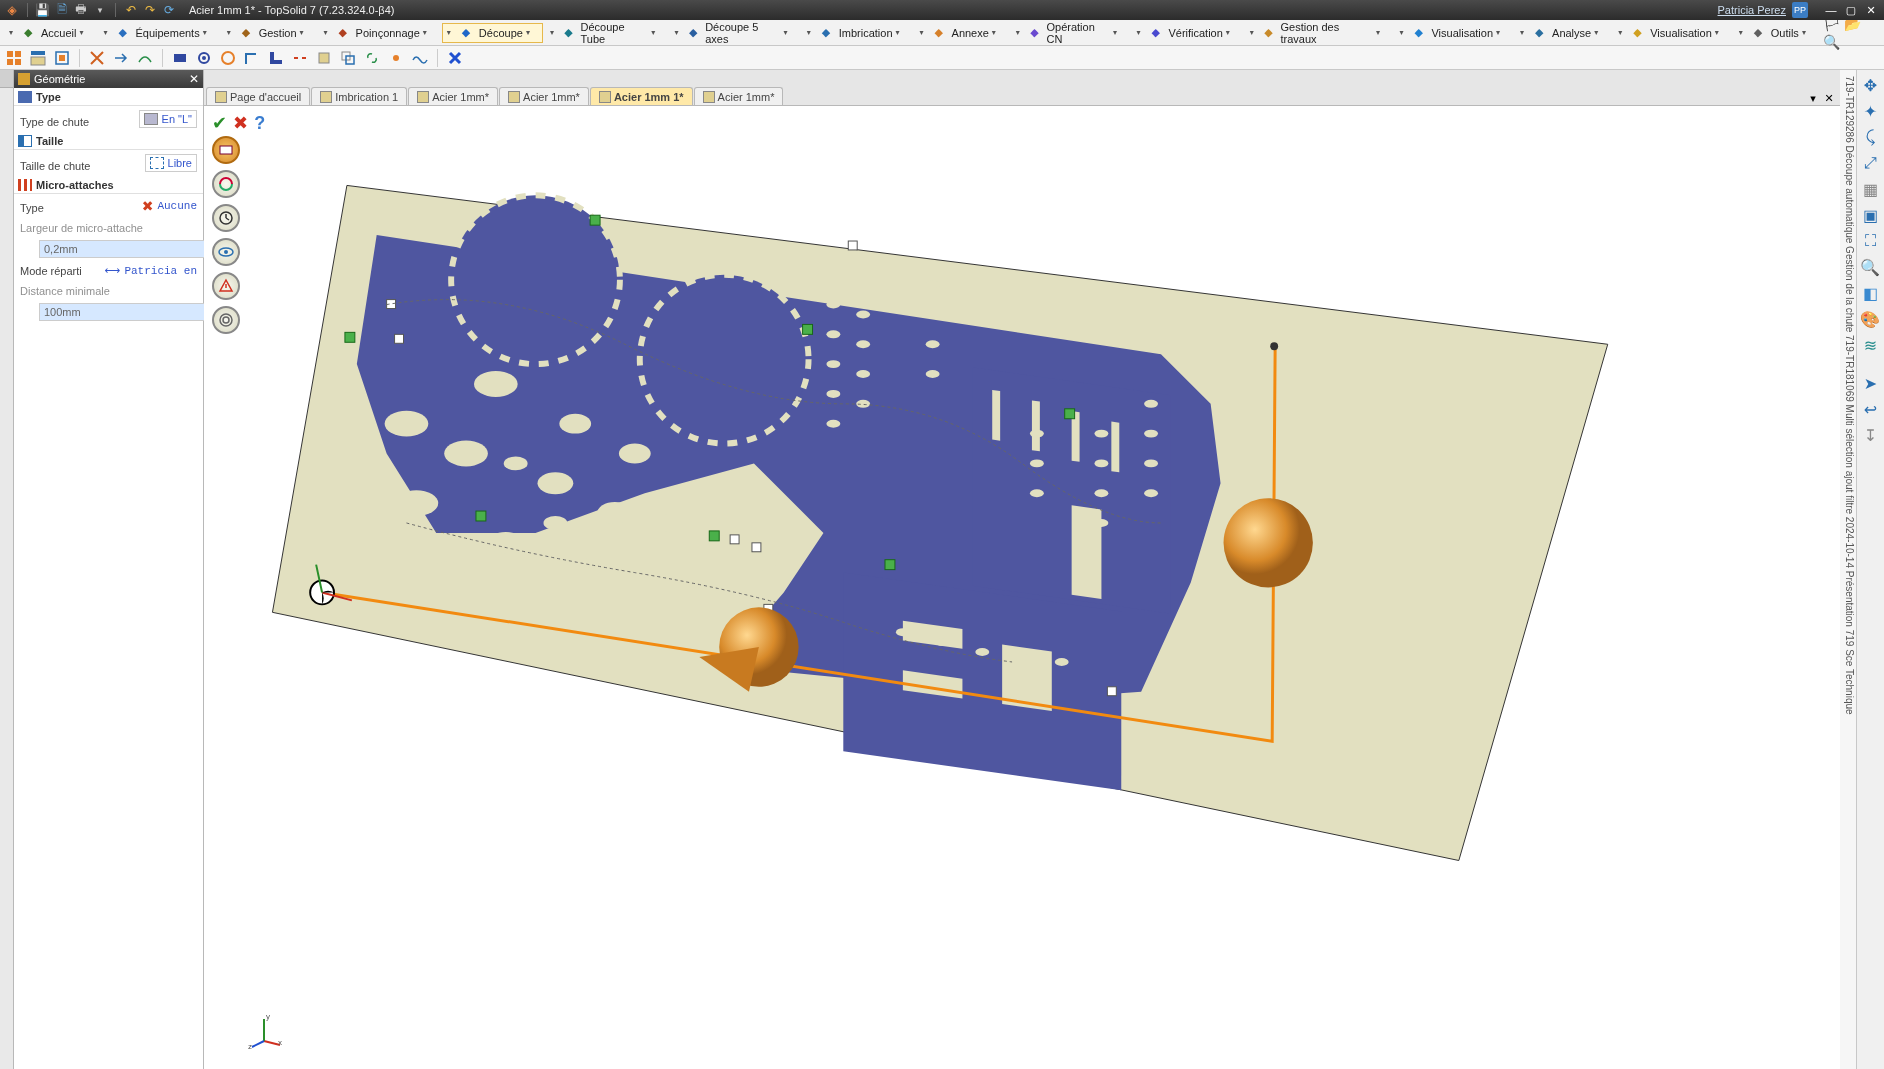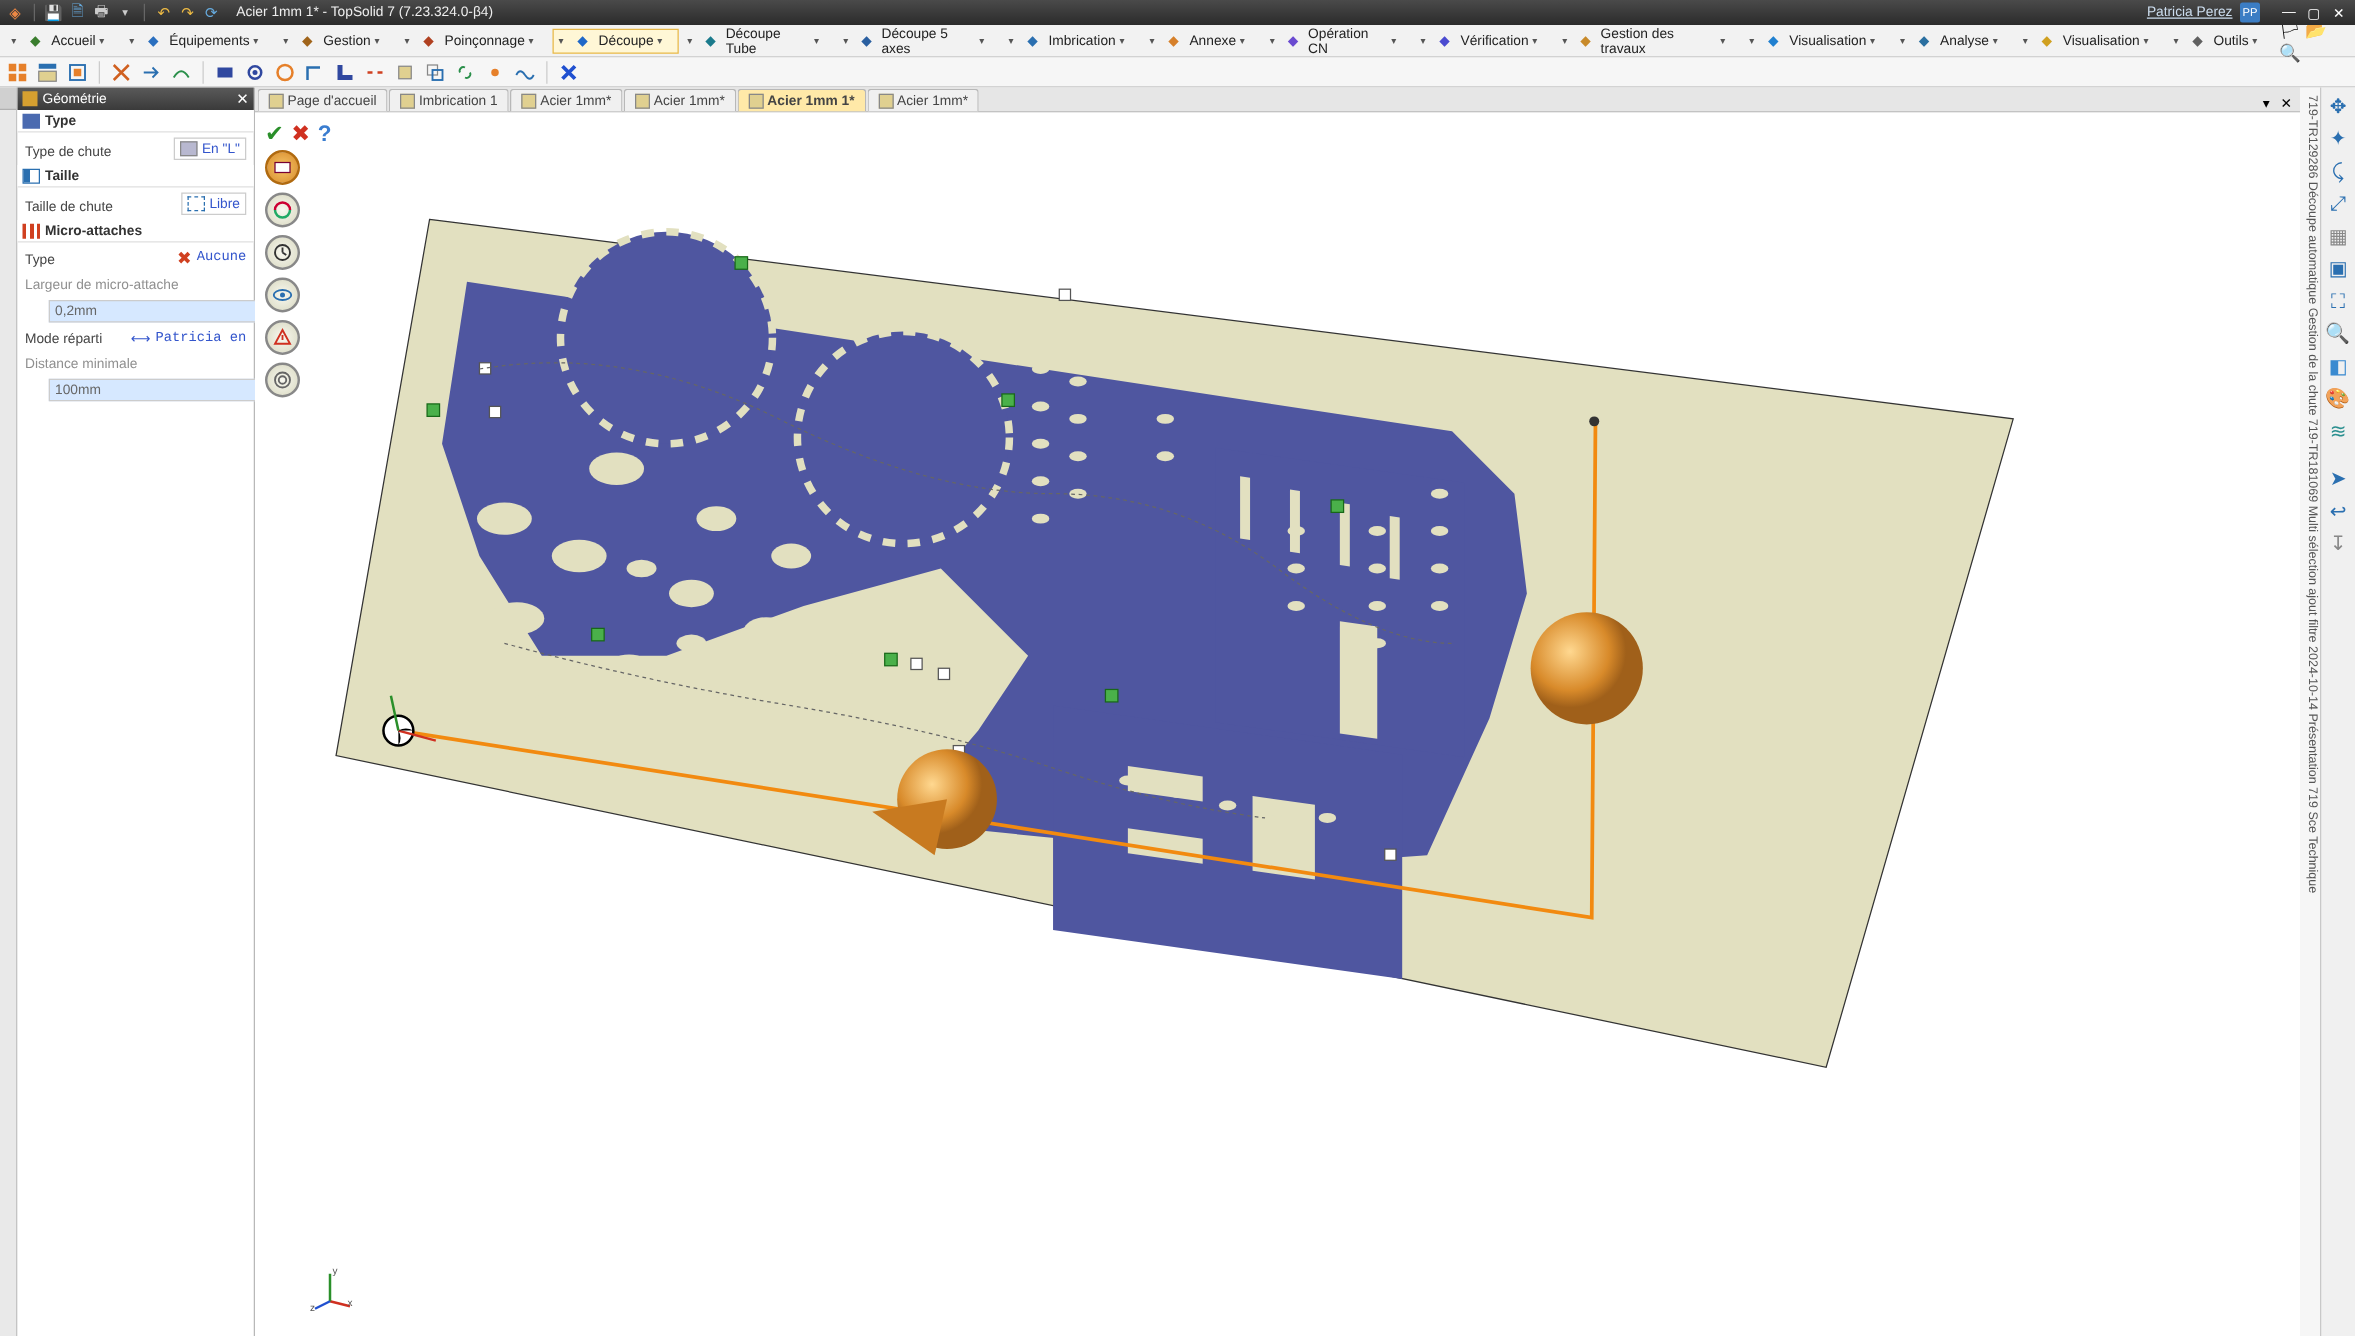--- a/index.html
+++ b/index.html
@@ -52,21 +52,21 @@
 .props .row .picker .txt { color: #3355cc; }
 .props .row .linkpicker { margin-left: auto; display: flex; align-items: center; gap: 4px; }
 .props .row .linkpicker .txt { color: #3355cc; font-family: Liberation Mono, monospace; }
 .props .row.disabled { opacity: 0.6; }
 .props .input-row { padding: 2px 6px; }
 .props .input-row input { width: 100%; border: 1px solid #ccc; background: #d6e8ff; color: #666; padding: 2px 4px; font-size: 11px; }
 .props .input-row.disabled input { background: #d6e8ff; margin-left: 19px; }
 
 
 .doctabs-wrap { flex: 1; display: flex; flex-direction: column; position: relative; }
-.doctabs { height: 20px; background: #e6e6e6; border-bottom: 1px solid #b8b8b8; display: flex; align-items: end; padding-left: 2px; }
+.doctabs { height: 36px; background: #e6e6e6; border-bottom: 1px solid #b8b8b8; display: flex; align-items: end; padding-left: 2px; }
 .doctabs .tab { height: 18px; padding: 0 8px; margin-right: 1px; display: flex; align-items: center; gap: 3px; background: #f0f0f0; border: 1px solid #b8b8b8; border-bottom: none; border-radius: 3px 3px 0 0; color: #444; position: relative; }
 .doctabs .tab.active { background: #ffe9a8; font-weight: bold; }
 .doctabs .tab .ticon { width: 12px; height: 12px; display: inline-block; }
 .doctabs .tabs-right { margin-left: auto; display: flex; gap: 2px; padding-right: 4px; }
 .doctabs .tabs-right span { width: 14px; height: 14px; font-size: 11px; display: inline-flex; align-items: center; justify-content: center; }
 
 
 .viewport { flex: 1; background: #fff; position: relative; overflow: hidden; }
 .viewport .cmd-icons { position: absolute; left: 8px; top: 6px; display: flex; gap: 6px; align-items: center; }
 .viewport .cmd-icons span { font-size: 18px; }

